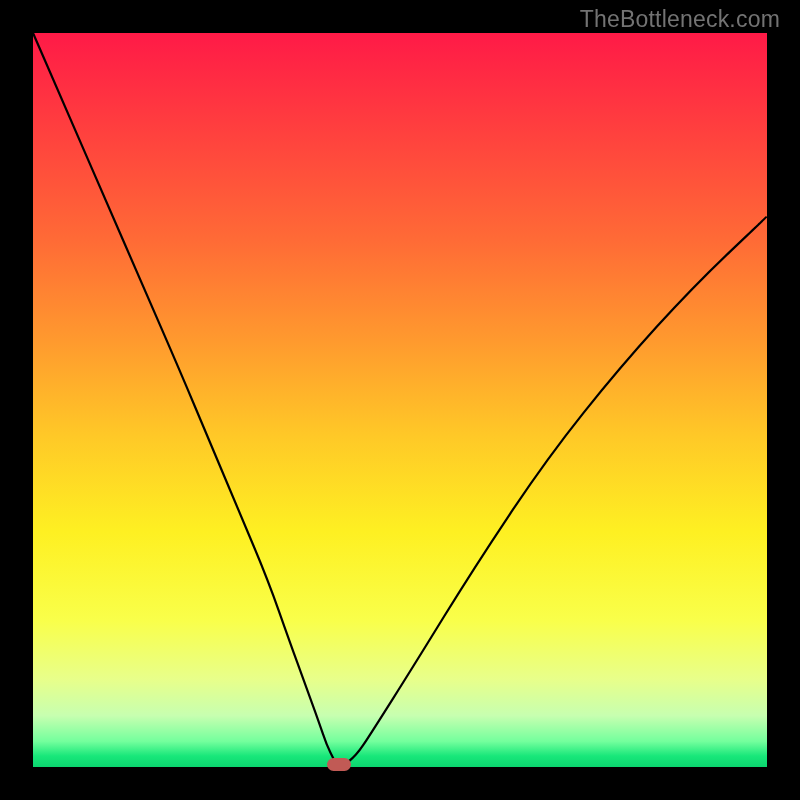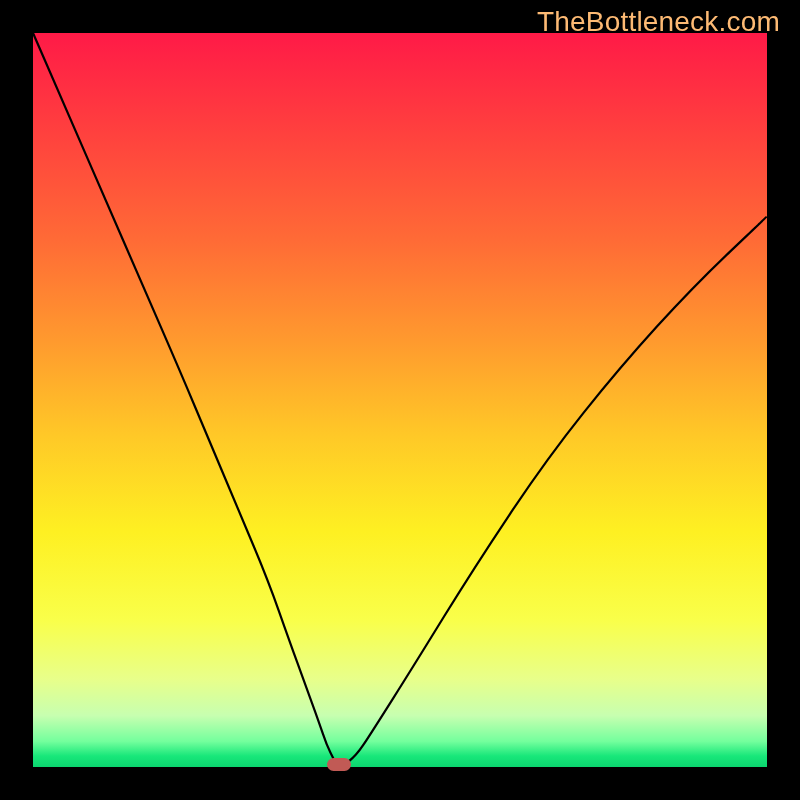--- a/index.html
+++ b/index.html
@@ -38,22 +38,22 @@
       #c7ffb0 93%,
       #74ff9d 96.5%,
       #18e77a 98.5%,
       #0bd66f 100%
     );
   }
   .watermark {
     position: absolute;
     top: 6px;
     right: 20px;
-    color: #fdba74;
-    font-size: 28px;
+    color: #737373;
+    font-size: 23px;
     font-weight: 500;
     letter-spacing: 0.2px;
   }
   svg.curve {
     position: absolute;
     top: 0; left: 0;
     width: 734px;
     height: 734px;
     overflow: visible;
   }

